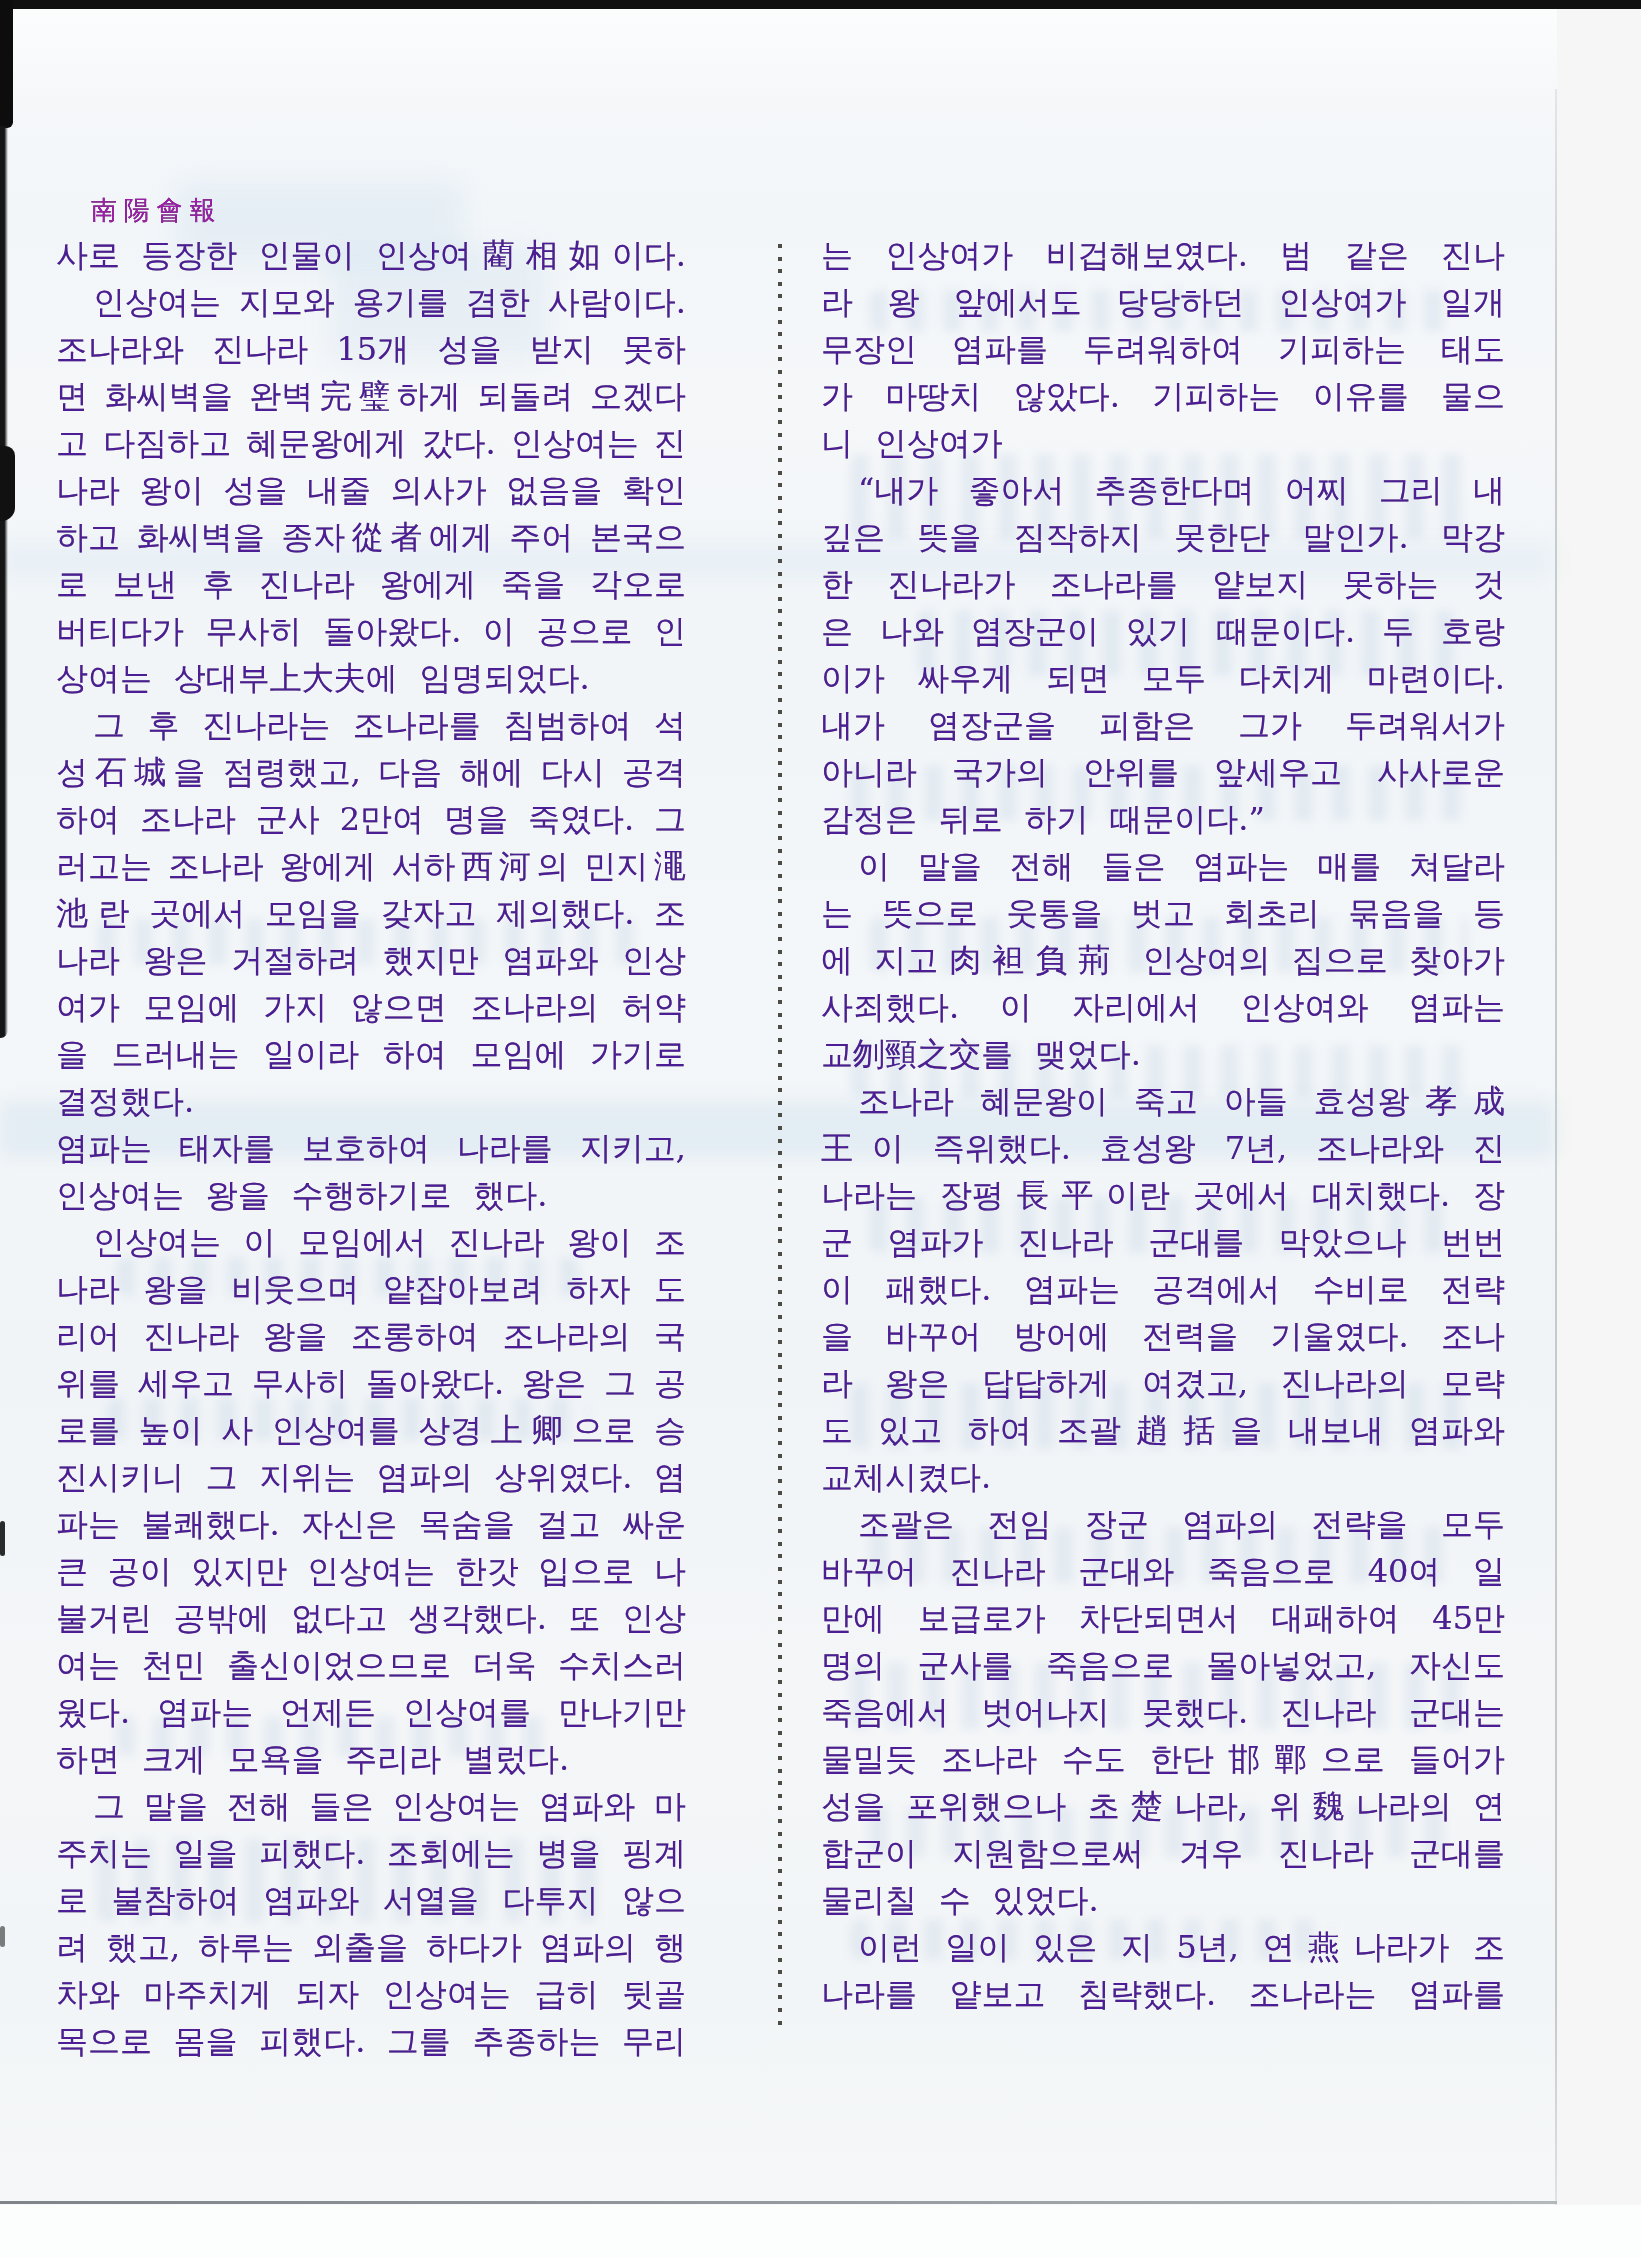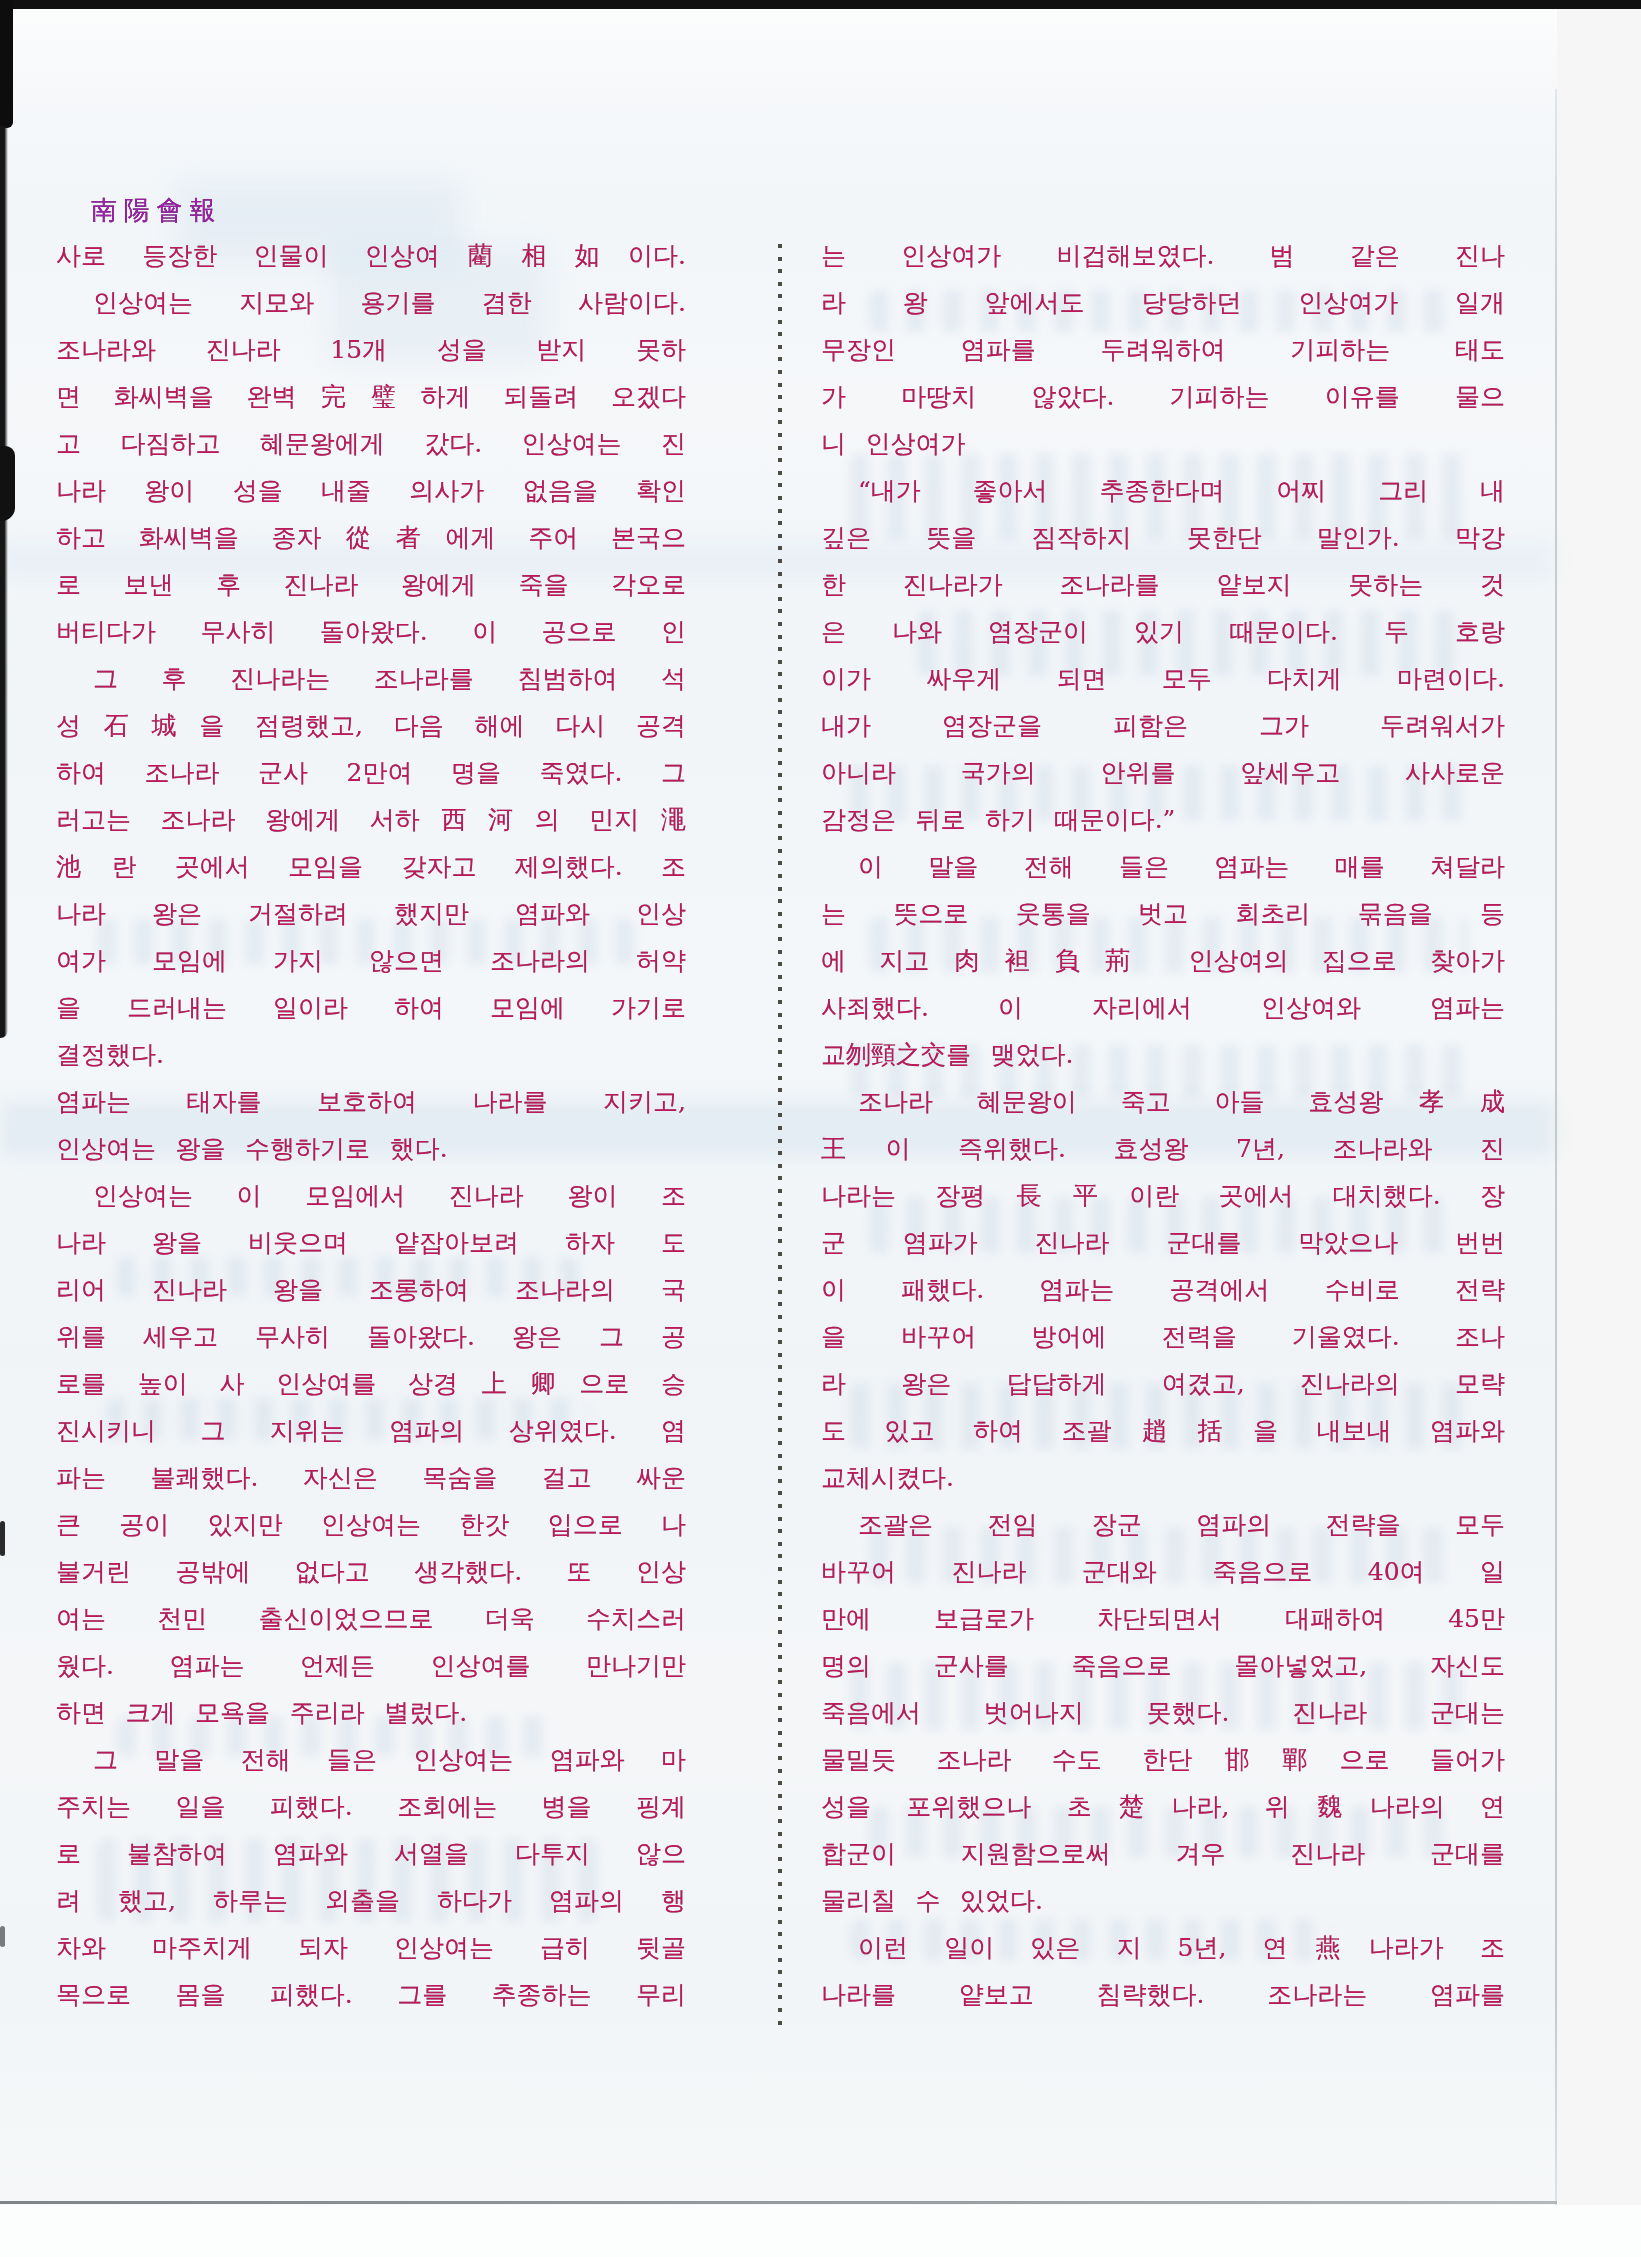--- a/index.html
+++ b/index.html
@@ -57,21 +57,21 @@
   
   .masthead{
     position:absolute;left:91px;top:193px;
     font-size:26px;letter-spacing:6.8px;color:#a21caf;
     font-family:"DejaVu Serif","Liberation Serif",serif;
     text-shadow:0 0 0.4px #1d1d1f;
   }
   
   .col{
     position:absolute;top:232px;
-    font-size:25px;color:#be185d;
+    font-size:32px;color:#4c1d95;
     line-height:47px;
     text-shadow:0 0 0.3px rgba(40,40,42,.55);
   }
   .col-left{left:56px;width:630px;}
   .col-right{left:821px;width:684px;}
   .line{white-space:nowrap;}
   .line.j{text-align:justify;text-align-last:justify;white-space:normal;}
   .line.l{text-align:left;word-spacing:11.6px;}
   .line.ind{text-indent:37px;}
   
@@ -136,20 +136,21 @@
 <div class="col col-left">
     <div class="line j">사로 등장한 인물이 인상여藺相如이다.</div>
     <div class="line j ind">인상여는 지모와 용기를 겸한 사람이다.</div>
     <div class="line j">조나라와 진나라 15개 성을 받지 못하</div>
     <div class="line j">면 화씨벽을 완벽完璧하게 되돌려 오겠다</div>
     <div class="line j">고 다짐하고 혜문왕에게 갔다. 인상여는 진</div>
     <div class="line j">나라 왕이 성을 내줄 의사가 없음을 확인</div>
     <div class="line j">하고 화씨벽을 종자從者에게 주어 본국으</div>
     <div class="line j">로 보낸 후 진나라 왕에게 죽을 각오로</div>
     <div class="line j">버티다가 무사히 돌아왔다. 이 공으로 인</div>
+    <div class="line l">상여는 상대부上大夫에 임명되었다.</div>
     <div class="line j ind">그 후 진나라는 조나라를 침범하여 석</div>
     <div class="line j">성石城을 점령했고, 다음 해에 다시 공격</div>
     <div class="line j">하여 조나라 군사 2만여 명을 죽였다. 그</div>
     <div class="line j">러고는 조나라 왕에게 서하西河의 민지澠</div>
     <div class="line j">池란 곳에서 모임을 갖자고 제의했다. 조</div>
     <div class="line j">나라 왕은 거절하려 했지만 염파와 인상</div>
     <div class="line j">여가 모임에 가지 않으면 조나라의 허약</div>
     <div class="line j">을 드러내는 일이라 하여 모임에 가기로</div>
     <div class="line l">결정했다.</div>
     <div class="line j">염파는 태자를 보호하여 나라를 지키고,</div>

